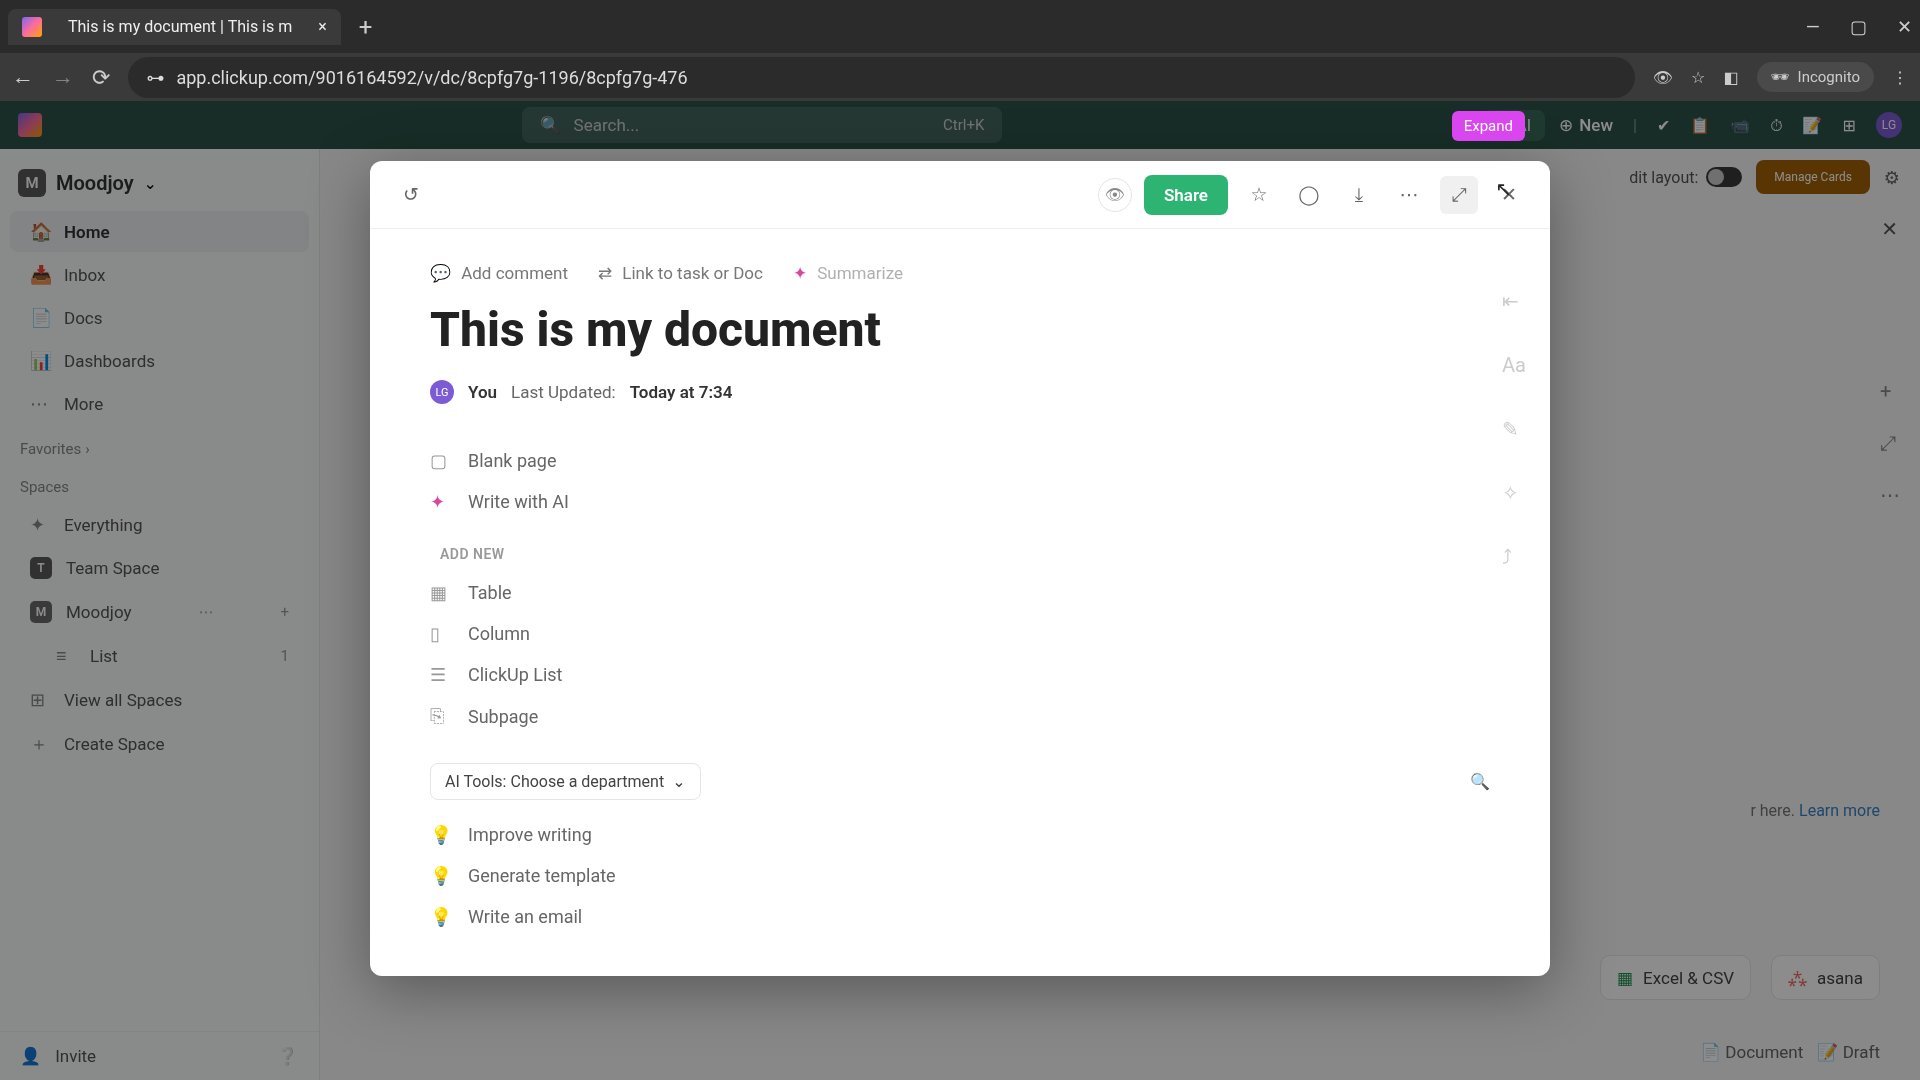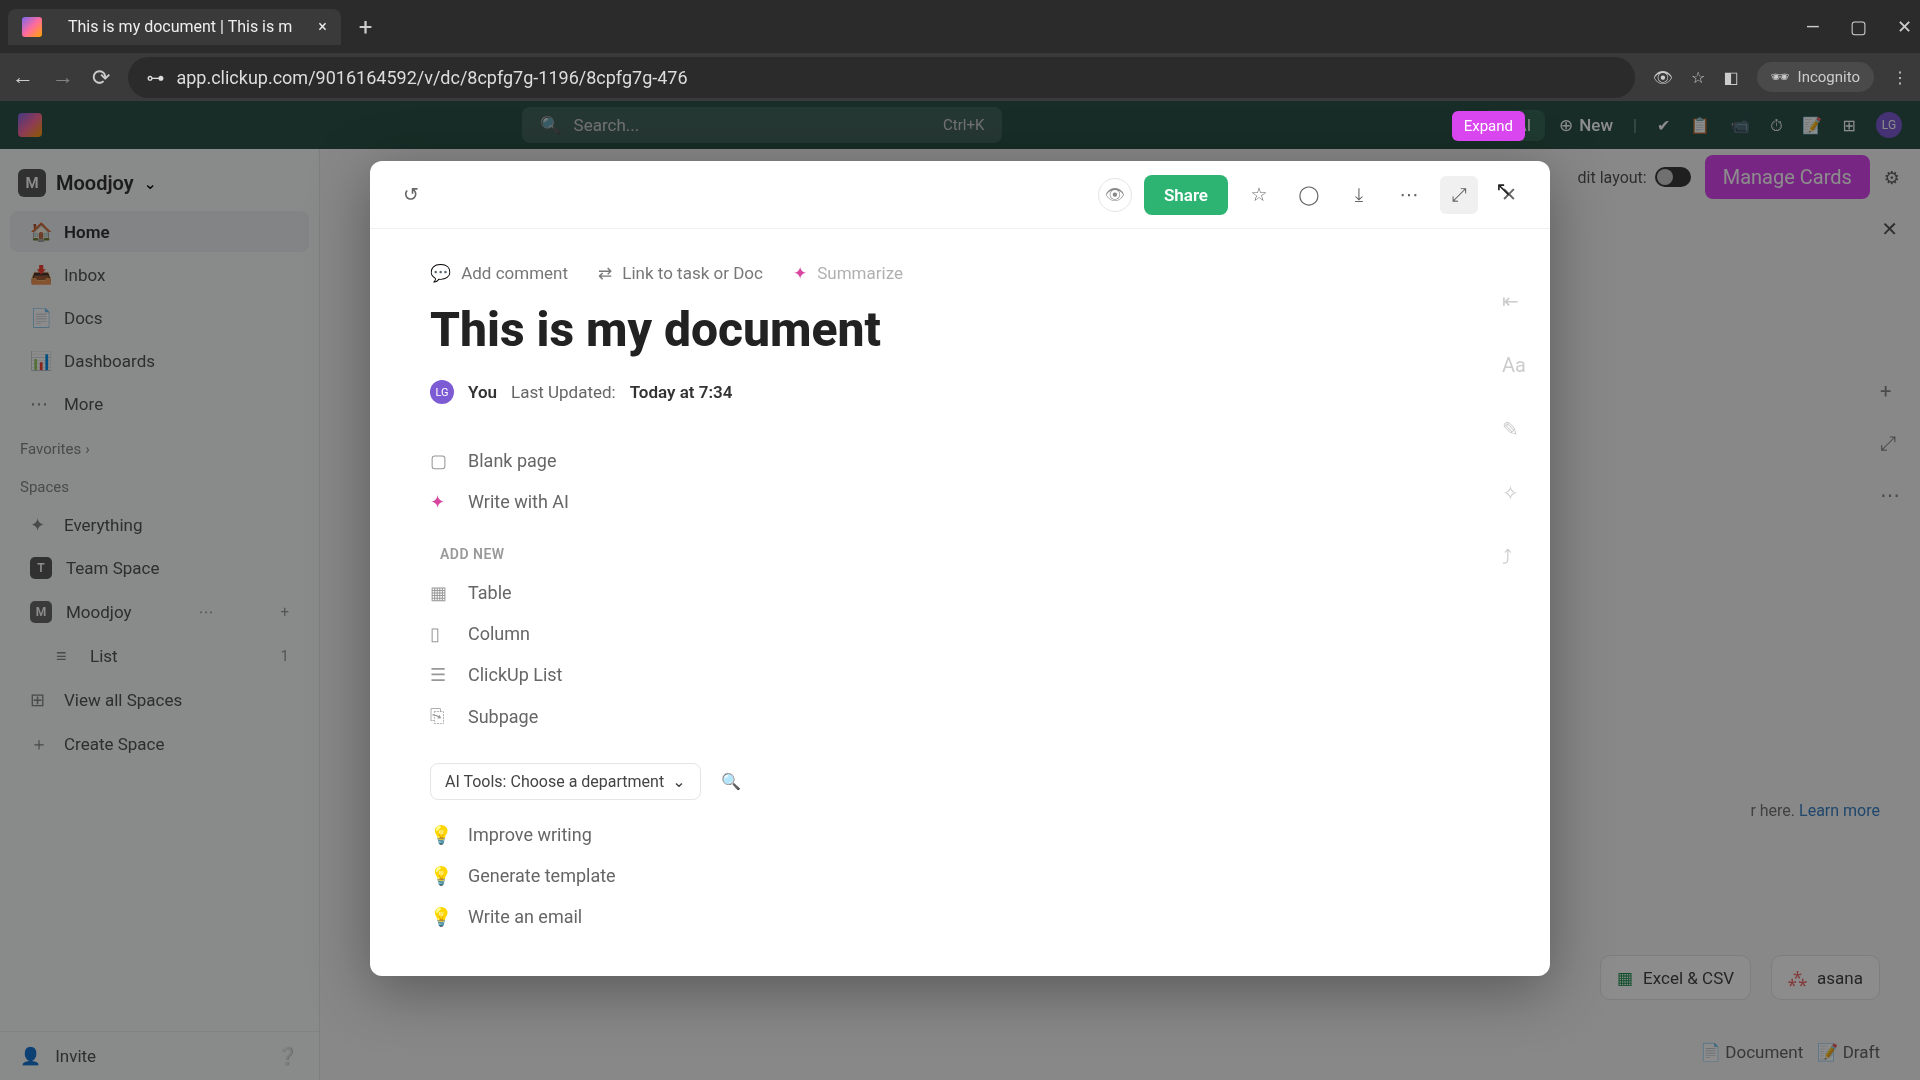--- a/index.html
+++ b/index.html
@@ -45,21 +45,21 @@
 .side-item .tail { margin-left: auto; color: #999; font-size: 15px;}
 .side-item .mini-badge { width: 22px; height: 22px; background: #5a5a5a; color: #fff; border-radius: 5px; display: flex; align-items: center; justify-content: center; font-size: 12px; font-weight:600;}
 .sidebar-bottom { position: absolute; bottom: 0; left: 0; right: 0; padding: 14px 20px; display: flex; align-items: center; gap: 14px; font-size: 17px; color:#555; border-top:1px solid #eee;}
 
 
 .bg-main { position: absolute; left: 320px; right: 0; top: 48px; bottom: 0; z-index: 1;}
 .bg-topbar { height: 56px; display: flex; align-items: center; justify-content: flex-end; padding: 0 20px; gap: 14px; color:#555;}
 .edit-layout { display: flex; align-items: center; gap: 8px; font-size: 16px; color:#555;}
 .toggle { width: 36px; height: 20px; background: #3a3a3a; border-radius: 10px; position: relative;}
 .toggle::after{content:''; position:absolute; left:2px; top:2px; width:16px; height:16px; background:#ccc; border-radius:50%;}
-.manage-cards { background: #d946ef; color: #fff; padding: 10px 18px; border-radius: 8px; font-size: 20px;}
+.manage-cards { background: #a16207; color: #fff; padding: 10px 18px; border-radius: 8px; font-size: 12px;}
 .gear { font-size: 18px; color: #666;}
 .bg-close { position: absolute; right: 22px; top: 68px; font-size: 20px; color:#555;}
 .bg-side-icons { position: absolute; right: 20px; top: 230px; display: flex; flex-direction: column; gap: 28px; color: #888; font-size: 20px;}
 .bg-hint { position: absolute; right: 40px; bottom: 260px; color:#777; font-size: 16px;}
 .bg-hint a { color: #3b82c4; text-decoration: none;}
 .bg-pills { position: absolute; right: 40px; bottom: 80px; display: flex; gap: 20px;}
 .pill { background: #fff; border: 1px solid #e5e5e5; border-radius: 10px; padding: 10px 16px; display: flex; align-items: center; gap: 10px; font-size: 17px; color:#444;}
 .bg-foot { position: absolute; right: 40px; bottom: 18px; display: flex; gap: 14px; color:#666; font-size: 17px;}
 
 
@@ -81,21 +81,21 @@
 .doc-action .pink { color: #d946a0;}
 .doc-title { font-size: 48px; font-weight: 800; color: #222; margin-bottom: 22px;}
 .doc-meta { display: flex; align-items: center; gap: 14px; font-size: 17px; color: #666; margin-bottom: 36px;}
 .doc-meta .av { width: 24px; height: 24px; border-radius: 50%; background: #7c5bd4; color:#fff; font-size:11px; display:flex; align-items:center; justify-content:center;}
 .doc-meta .you { color: #333; font-weight: 600;}
 .doc-meta .when { font-weight: 600; color: #333;}
 .opt { display: flex; align-items: center; gap: 16px; font-size: 18px; color: #666; padding: 10px 0; cursor: pointer;}
 .opt .oi { width: 22px; color: #999; font-size: 18px;}
 .opt.ai .oi { color: #d946a0;}
 .sect-label { font-size: 14px; letter-spacing: 0.5px; color: #999; font-weight: 600; margin: 24px 10px 10px;}
-.ai-tools-row { display: flex; align-items: center; gap: 21px; margin: 26px 0 14px;}
+.ai-tools-row { display: flex; align-items: center; gap: 14px; margin: 26px 0 14px; justify-content: space-between;}
 .ai-tools-pill { border: 1px solid #e5e5e5; border-radius: 8px; padding: 8px 14px; display: flex; align-items: center; gap: 8px; font-size: 16px; color: #444;}
 .body-side { position: absolute; right: 24px; top: 60px; display: flex; flex-direction: column; gap: 40px; color: #ccc; font-size: 20px;}
 .cursor { position: absolute; right: 38px; top: 16px; font-size: 20px; z-index: 40; color:#222;}
 </style>
 </head>
 <body>
 
 <div class="browser-chrome">
   <div class="tab-bar">
     <div class="tab">

